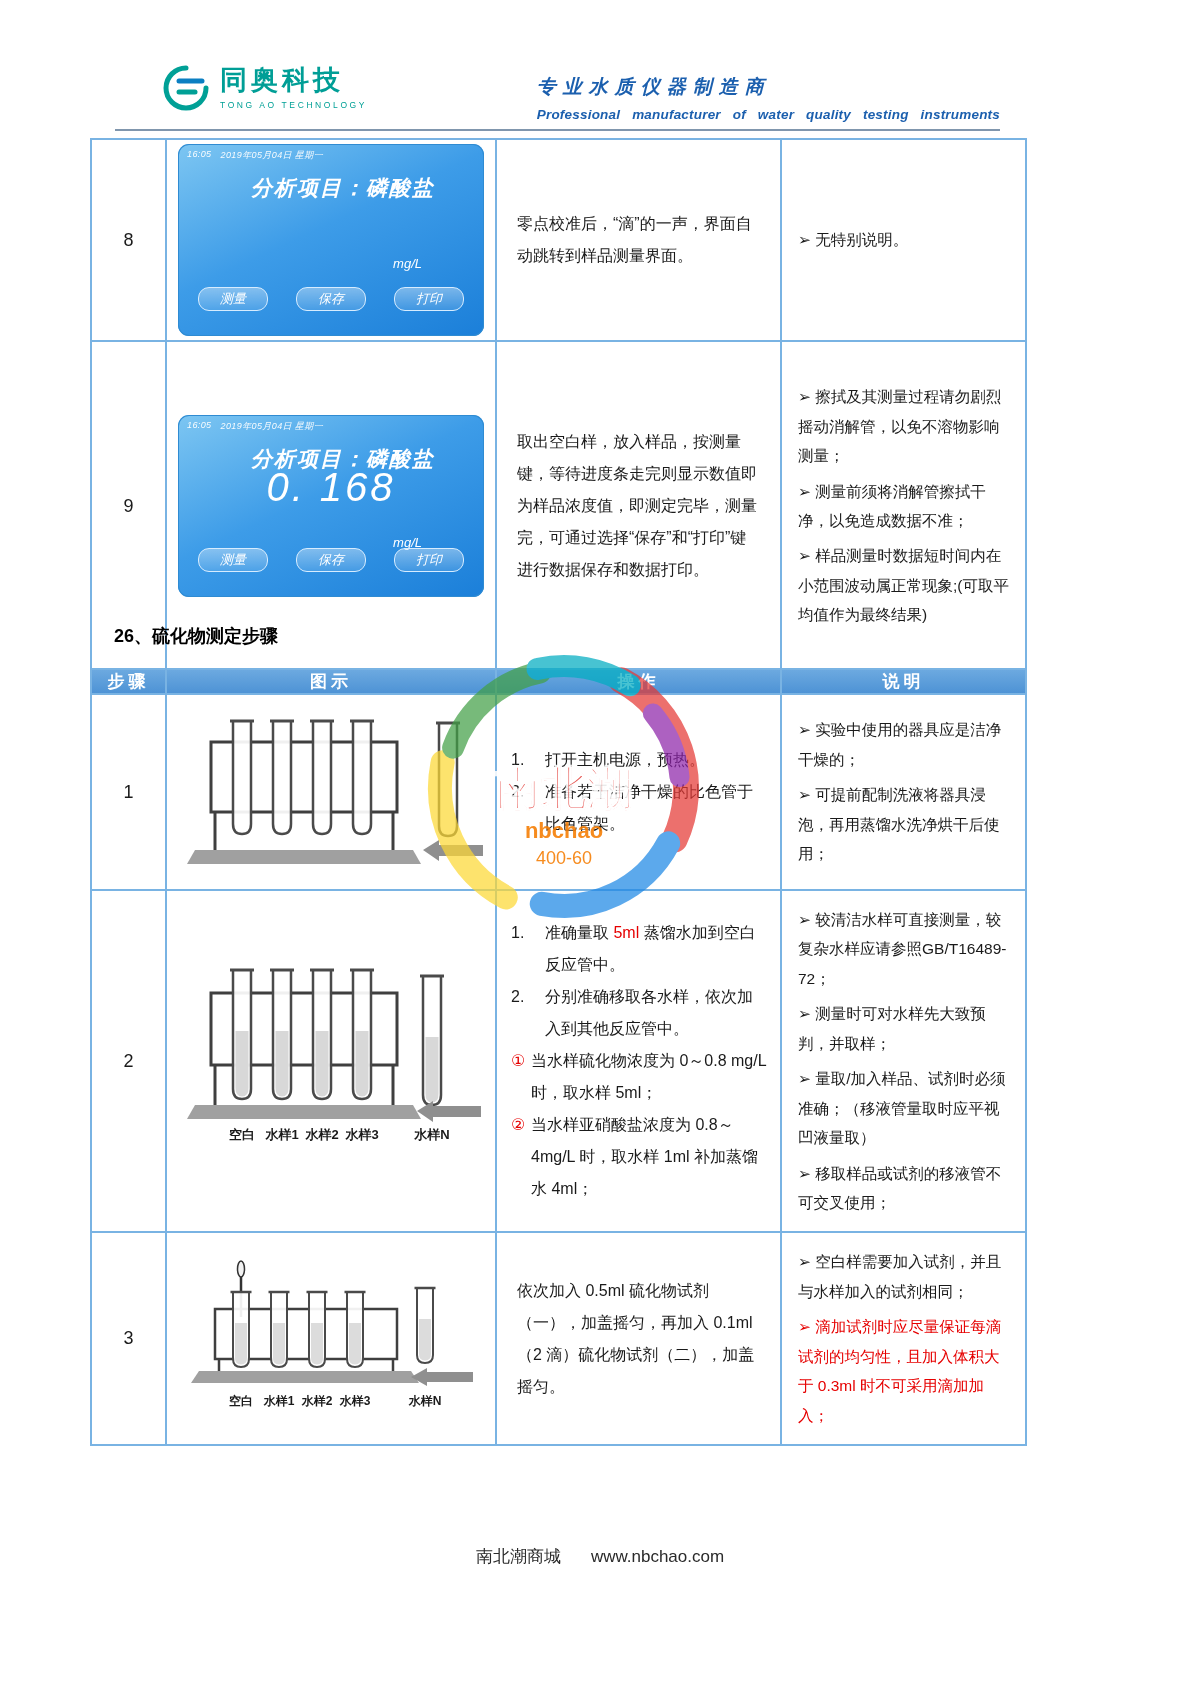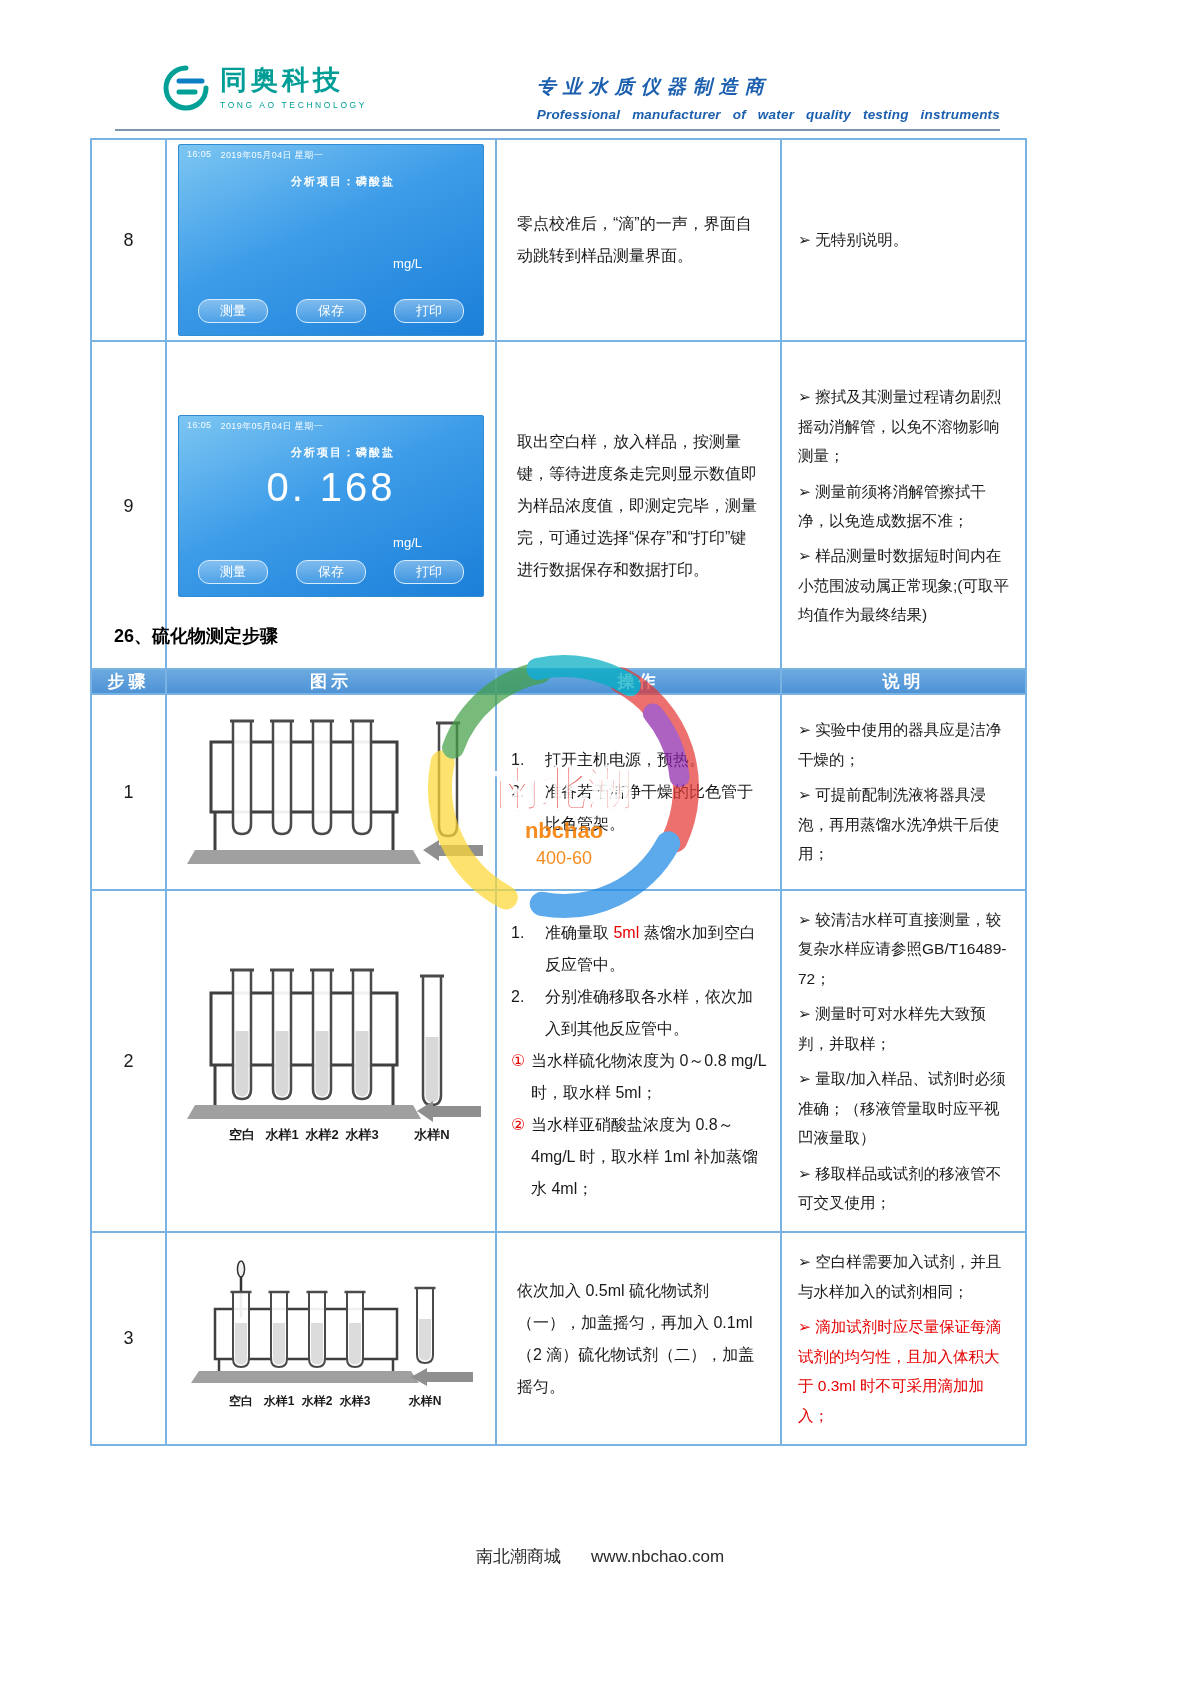--- a/index.html
+++ b/index.html
@@ -44,32 +44,32 @@
   .red { color:#e60000; }
 
   .opitem { display:flex; }
   .opitem .num { flex:0 0 34px; }
   .opitem .itext { flex:1; }
   .subitem { display:flex; }
   .subitem .mark { flex:0 0 20px; }
   .subitem .itext { flex:1; }
 
   
-  .screen { width:306px; margin:0 auto; border-radius:3px; position:relative; color:#fff;
+  .screen { width:306px; margin:0 auto; border-radius:11px; position:relative; color:#fff;
             background:linear-gradient(155deg,#7dc6f2 0%,#3d9ce8 45%,#1b7fd9 100%);
-            box-shadow:0 0 0 1px #2f8bd2 inset; }
+            box-shadow:0 0 0 1px #2f8bd2 inset;font-style:italic; }
   .screen.h8 { height:192px; }
   .screen.h9 { height:182px; }
   .scr-status { position:absolute; top:5px; left:9px; font-size:9px; letter-spacing:.4px; opacity:.95; display:flex; gap:9px; }
-  .scr-title  { position:absolute; top:30px; left:0; right:0; text-align:center; font-size:11px; font-weight:bold; letter-spacing:2px;padding-left:24px; }
+  .scr-title  { position:absolute; top:30px; left:0; right:0; text-align:center; font-size:21px; font-weight:bold; letter-spacing:2px;padding-left:24px; }
   .scr-value  { position:absolute; top:50px; left:0; right:0; text-align:center; font-size:40px; letter-spacing:3px; }
   .scr-unit   { position:absolute; right:62px; font-size:13px; }
   .h8 .scr-unit { top:112px; }
   .h9 .scr-unit { top:120px; }
-  .scr-btns { position:absolute; left:20px; right:20px; bottom:13px; display:flex; justify-content:space-between; }
+  .scr-btns { position:absolute; left:20px; right:20px; bottom:25px; display:flex; justify-content:space-between; }
   .scr-btn  { width:70px; padding:2px 0; text-align:center; font-size:13px; color:#fff;
               border:1px solid #d6ecff; border-radius:11px;
               background:linear-gradient(180deg,rgba(255,255,255,.38),rgba(255,255,255,.12)); }
 
   
   .section-title { position:absolute; left:114px; top:624px; font-size:18px; font-weight:bold; color:#000; }
   .footer { position:absolute; left:0; right:0; top:1545px; text-align:center; font-size:17px; color:#2a2a2a; }
   .footer .site { margin-right:30px; }
 
   

